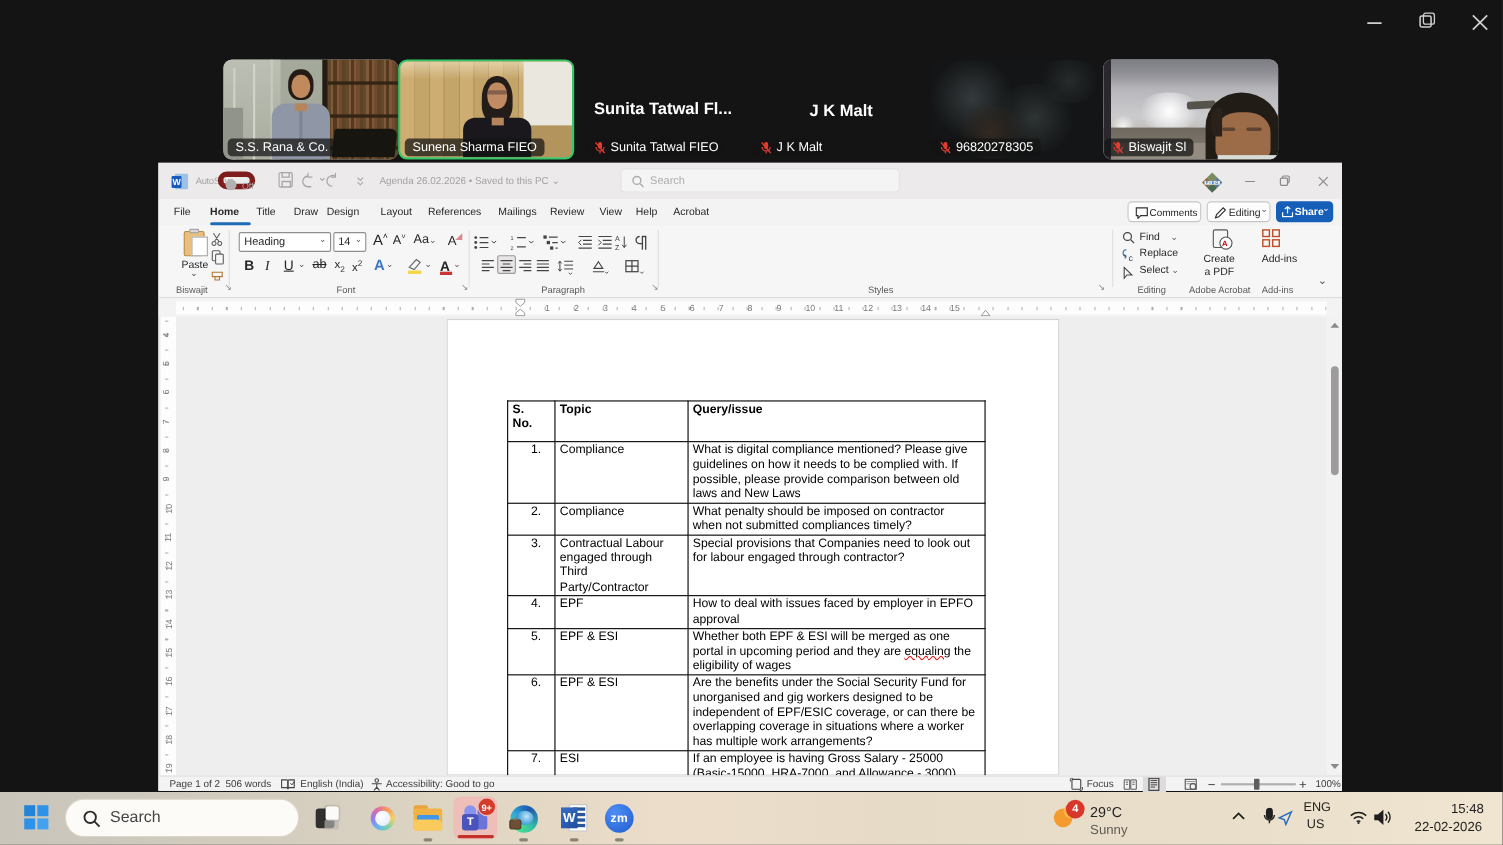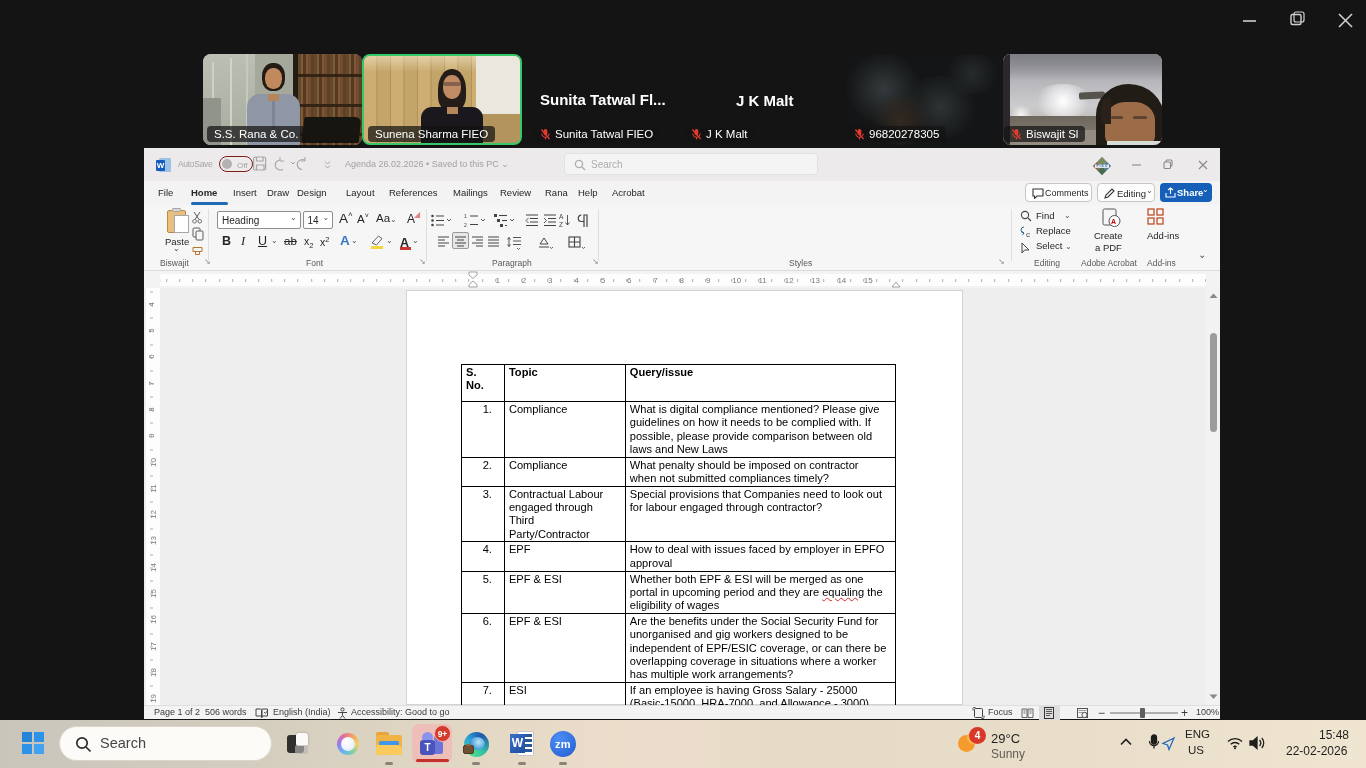--- a/index.html
+++ b/index.html
@@ -136,21 +136,21 @@
       </svg>Biswajit Sl</div>
 
   <div id="word">
     <div id="titlebar">
 
       <div class="abs" style="left:12px;top:10px;width:15px;height:14px;">
         <div class="abs" style="left:3px;top:0;width:12px;height:14px;background:#9cc3e5;border-radius:1px;"></div>
         <div class="abs" style="left:0;top:1.5px;width:9px;height:11px;background:#185abd;border-radius:1px;color:#fff;font-size:8px;font-weight:bold;text-align:center;line-height:11px;">W</div>
       </div>
       <span class="abs" style="left:34px;top:11px;font-size:8.5px;letter-spacing:-0.3px;color:#a6a4a4;">AutoSave</span>
-      <div class="abs" style="left:75px;top:8px;width:34px;height:16px;border:1px solid #7f1d1d;border-radius:8px;">
+      <div class="abs" style="left:54px;top:8px;width:34px;height:16px;border:5px solid #7f1d1d;border-radius:8px;">
         <div class="abs" style="left:2px;top:2px;width:10px;height:10px;border-radius:50%;background:#b3b1b1;"></div>
         <span class="abs" style="left:17px;top:3.5px;font-size:8px;color:#a6a4a4;">Off</span>
       </div>
 
       <svg class="abs" style="left:109px;top:7px;" width="90" height="19" fill="none" stroke="#a8a6a6" stroke-width="1.2">
         <rect x="0.6" y="2" width="12" height="13" rx="1.5"></rect>
         <path d="M3.5 2 v4 h6.5 v-4 M3.5 15 v-5 h7.5 v5"></path>
         <path d="M27 5 a5.5 5 0 1 0 3 9.5"></path>
         <path d="M27 2 v4 h4" stroke-width="1"></path>
         <path d="M38 7 l2 2 l2 -2" stroke-width="1"></path>
@@ -182,28 +182,28 @@
       <svg class="abs" style="left:986px;top:8px;" width="82" height="18" stroke="#8a8888" fill="none" stroke-width="1.1">
         <line x1="2" y1="9" x2="11" y2="9"></line>
         <rect x="34" y="6" width="6.5" height="6.5" rx="1"></rect>
         <path d="M36 6 v-1 a1 1 0 0 1 1 -1 h4 a1 1 0 0 1 1 1 v4 a1 1 0 0 1 -1 1 h-1"></path>
         <path d="M69 5 l8 8 M77 5 l-8 8"></path>
       </svg>
     </div>
     <div id="menubar">
       <span class="menuitem" style="left:14px;">File</span>
       <span class="menuitem" style="left:47px;font-weight:bold;">Home</span>
-      <span class="menuitem" style="left:89px;">Insert</span>
+      <span class="menuitem" style="left:89px;">Title</span>
       <span class="menuitem" style="left:123px;">Draw</span>
       <span class="menuitem" style="left:153px;">Design</span>
       <span class="menuitem" style="left:202px;">Layout</span>
       <span class="menuitem" style="left:245px;">References</span>
       <span class="menuitem" style="left:309px;">Mailings</span>
       <span class="menuitem" style="left:356px;">Review</span>
-      <span class="menuitem" style="left:401px;">Rana</span>
+      <span class="menuitem" style="left:401px;">View</span>
       <span class="menuitem" style="left:434px;">Help</span>
       <span class="menuitem" style="left:468px;">Acrobat</span>
       <div class="abs" style="left:47px;top:21px;width:37px;height:2.5px;background:#1f6bb5;border-radius:2px;"></div>
 
       <div class="abs" style="left:881px;top:2px;width:67px;height:19px;border:1px solid #c8c6c6;border-radius:4px;background:#fdfdfd;">
         <svg class="abs" style="left:6px;top:4px;" width="12" height="11" fill="none" stroke="#333" stroke-width="1.1">
             <path d="M1 1 h10 v7 h-6 l-2.5 2.5 v-2.5 h-1.5 z"></path>
           </svg>
         <span class="abs" style="left:19px;top:4px;font-size:9px;color:#262626;">Comments</span>
       </div>

